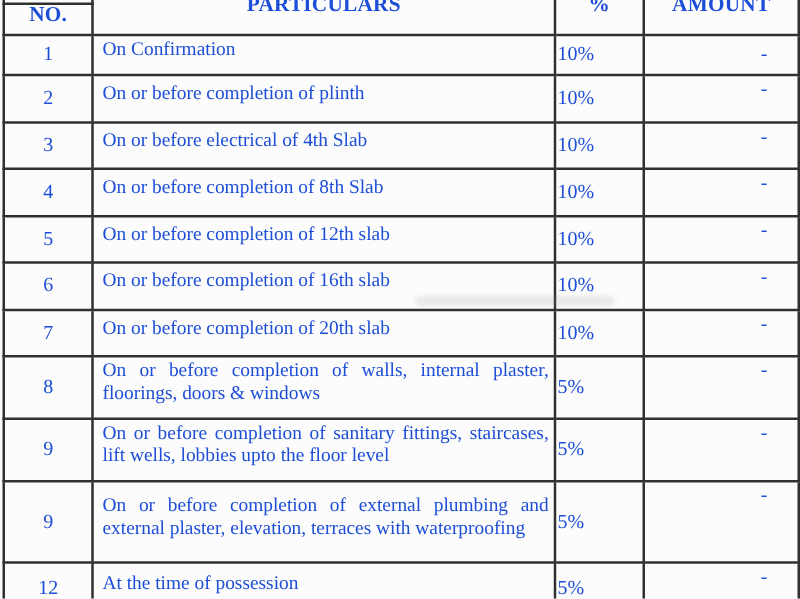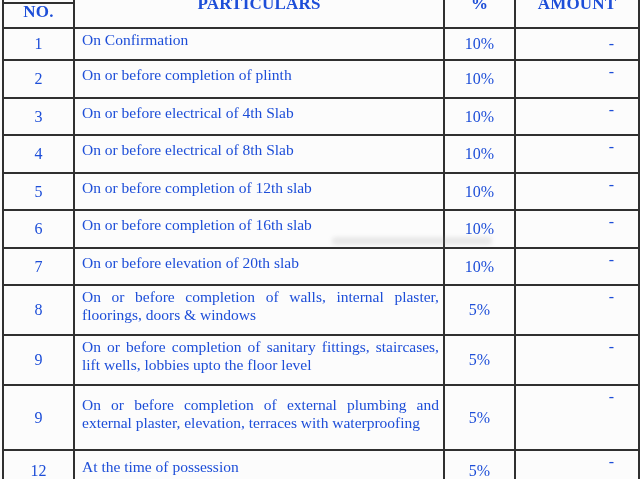--- a/index.html
+++ b/index.html
@@ -67,21 +67,21 @@
     font-size: 16px;
   }
   td.col-particulars {
     text-align: justify;
     vertical-align: middle;
     font-size: 15.5px;
     line-height: 18px;
     padding: 2px 4px 10px 7px;
   }
   td.col-percent {
-    text-align: center;
+    text-align: left;
     vertical-align: middle;
     font-size: 16px;
   }
   td.col-amount {
     text-align: right;
     vertical-align: top;
     font-size: 16px;
     padding: 2px 24px 0 0;
   }
   
@@ -152,39 +152,39 @@
         <td class="col-amount">-</td>
       </tr>
       <tr>
         <td class="col-no">3</td>
         <td class="col-particulars">On or before electrical of 4th Slab</td>
         <td class="col-percent">10%</td>
         <td class="col-amount">-</td>
       </tr>
       <tr>
         <td class="col-no">4</td>
-        <td class="col-particulars">On or before electrical of 8th Slab</td>
+        <td class="col-particulars">On or before completion of 8th Slab</td>
         <td class="col-percent">10%</td>
         <td class="col-amount">-</td>
       </tr>
       <tr>
         <td class="col-no">5</td>
         <td class="col-particulars">On or before completion of 12th slab</td>
         <td class="col-percent">10%</td>
         <td class="col-amount">-</td>
       </tr>
       <tr>
         <td class="col-no">6</td>
         <td class="col-particulars">On or before completion of 16th slab</td>
         <td class="col-percent">10%</td>
         <td class="col-amount">-</td>
       </tr>
       <tr>
         <td class="col-no">7</td>
-        <td class="col-particulars">On or before elevation of 20th slab</td>
+        <td class="col-particulars">On or before completion of 20th slab</td>
         <td class="col-percent">10%</td>
         <td class="col-amount">-</td>
       </tr>
       <tr>
         <td class="col-no">8</td>
         <td class="col-particulars">On or before completion of walls, internal plaster, floorings, doors &amp; windows</td>
         <td class="col-percent">5%</td>
         <td class="col-amount">-</td>
       </tr>
       <tr>

